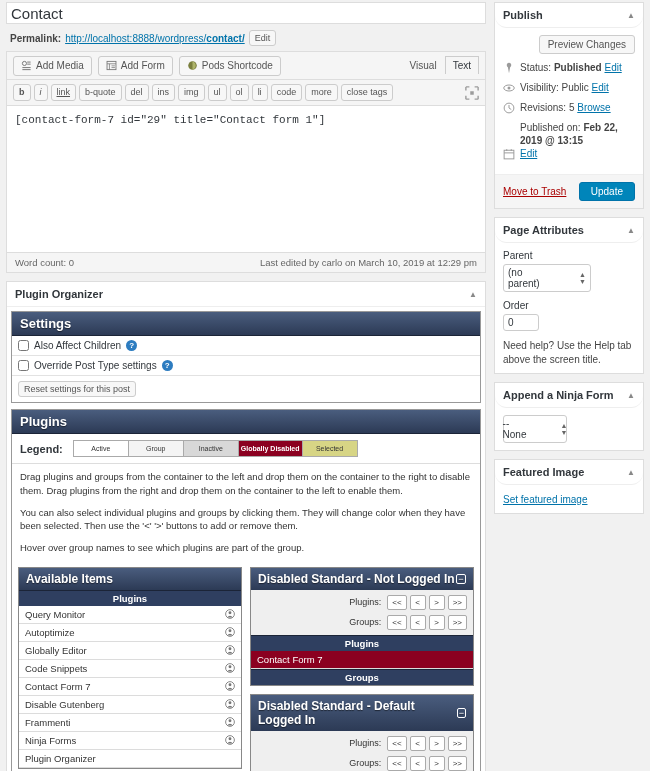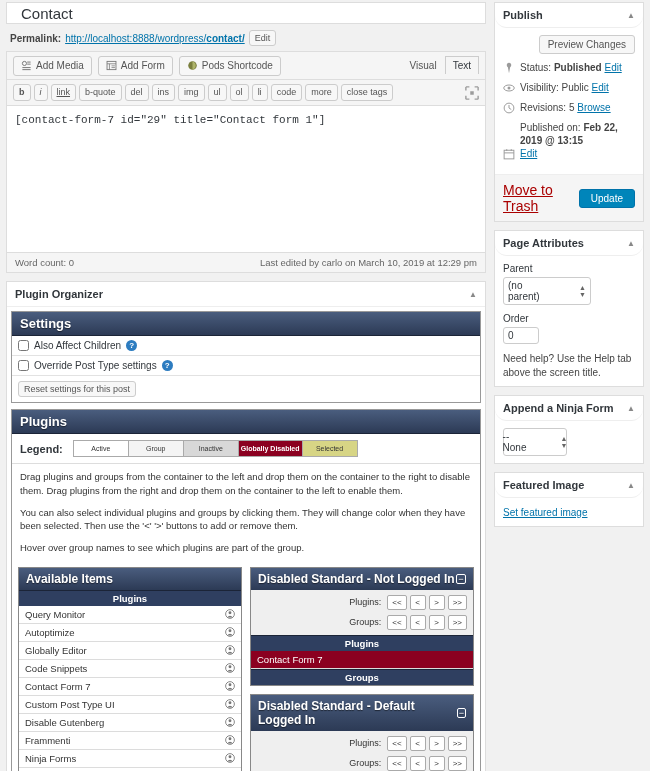--- a/index.html
+++ b/index.html
@@ -12,21 +12,21 @@
     color: #32373c;
     overflow: hidden;
   }
   .screen { position: relative; width: 650px; height: 771px; display: flex; }
   .col-main { width: 492px; padding: 0 4px 0 4px; }
   .col-side { width: 158px; padding: 0 6px 0 2px; }
 
   
   .title-box {
     background: #fff; border: 1px solid #ddd; height: 22px;
-    margin: 2px 2px 0 2px; padding: 1px 14px; display: flex; align-items: center;
+    margin: 2px 2px 0 2px; padding: 1px 4px; display: flex; align-items: center;
   }
   .title-box .t { font-size: 15px; color: #32373c; }
 
   .permalink-row {
     display: flex; align-items: center; gap: 4px;
     padding: 6px 4px 5px 6px; font-size: 10px; color: #444;
   }
   .permalink-row .lbl { font-weight: bold; font-size: 10px; }
   .permalink-row a { color: #0073aa; text-decoration: underline; font-size: 10px; }
   .permalink-row a b { font-weight: bold; }
@@ -181,21 +181,21 @@
   }
   .pub-line { display: flex; align-items: flex-end; gap: 5px; font-size: 10px; margin-bottom: 7px; color: #444; }
   .pub-line .tx { line-height: 13px; }
   .pub-line b { font-weight: bold; }
   .pub-line a, .side-body a.lnk { color: #0073aa; text-decoration: underline; }
   .pub-ico { width: 12px; height: 12px; flex: none; margin-top: 1px; opacity: .65; }
   .pub-foot {
     display: flex; align-items: center; justify-content: space-between;
     border-top: 1px solid #eee; padding: 7px 8px; background: #f5f5f5;
   }
-  .trash { color: #a00; text-decoration: underline; font-size: 14px; }
+  .trash { color: #a00; text-decoration: underline; font-size: 10px; }
   .btn-primary {
     background: #0085ba; border: 1px solid #0073aa; border-radius: 3px;
     color: #fff; font-size: 10px; padding: 3px 11px;
   }
   .fld-label { font-size: 10px; margin-bottom: 3px; color: #32373c; }
   .sel {
     width: 88px; border: 1px solid #ccc; border-radius: 3px; background: #fff;
     font-size: 10px; padding: 2px 4px; display: flex; justify-content: center;
     align-items: center; color: #32373c; margin-bottom: 8px; gap: 34px;
   }
@@ -370,28 +370,20 @@
                 </div>
                 <div class="item">
                   <span>Contact Form 7</span>
                   <svg class="person-icon" viewBox="0 0 16 16">
                       <circle cx="8" cy="8" r="7" fill="none" stroke="#555" stroke-width="1.4"></circle>
                       <circle cx="8" cy="6" r="2.3" fill="#555"></circle>
                       <path d="M3.8 13.5 A4.6 4.6 0 0 1 12.2 13.5 Z" fill="#555"></path>
                     </svg>
                 </div>
                 <div class="item">
-                  <span>Custom Post Type UI</span>
-                  <svg class="person-icon" viewBox="0 0 16 16">
-                      <circle cx="8" cy="8" r="7" fill="none" stroke="#555" stroke-width="1.4"></circle>
-                      <circle cx="8" cy="6" r="2.3" fill="#555"></circle>
-                      <path d="M3.8 13.5 A4.6 4.6 0 0 1 12.2 13.5 Z" fill="#555"></path>
-                    </svg>
-                </div>
-                <div class="item">
                   <span>Disable Gutenberg</span>
                   <svg class="person-icon" viewBox="0 0 16 16">
                       <circle cx="8" cy="8" r="7" fill="none" stroke="#555" stroke-width="1.4"></circle>
                       <circle cx="8" cy="6" r="2.3" fill="#555"></circle>
                       <path d="M3.8 13.5 A4.6 4.6 0 0 1 12.2 13.5 Z" fill="#555"></path>
                     </svg>
                 </div>
                 <div class="item">
                   <span>Frammenti</span>
                   <svg class="person-icon" viewBox="0 0 16 16">

